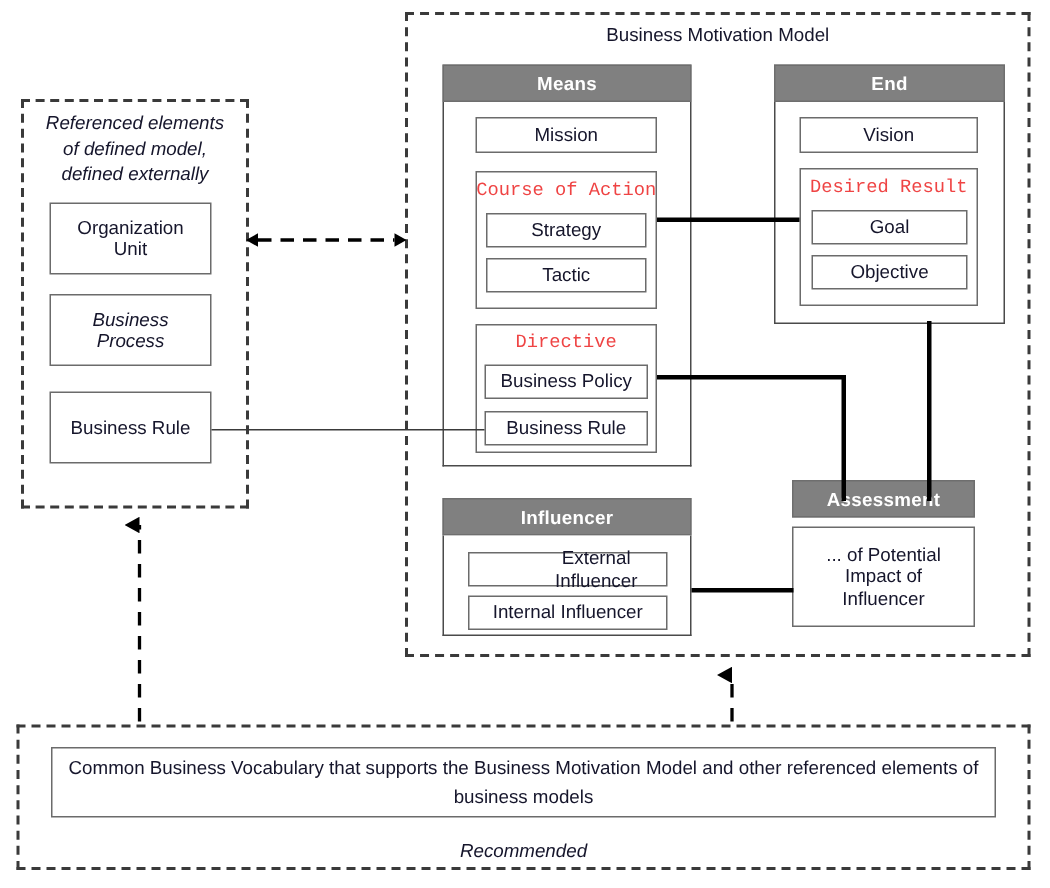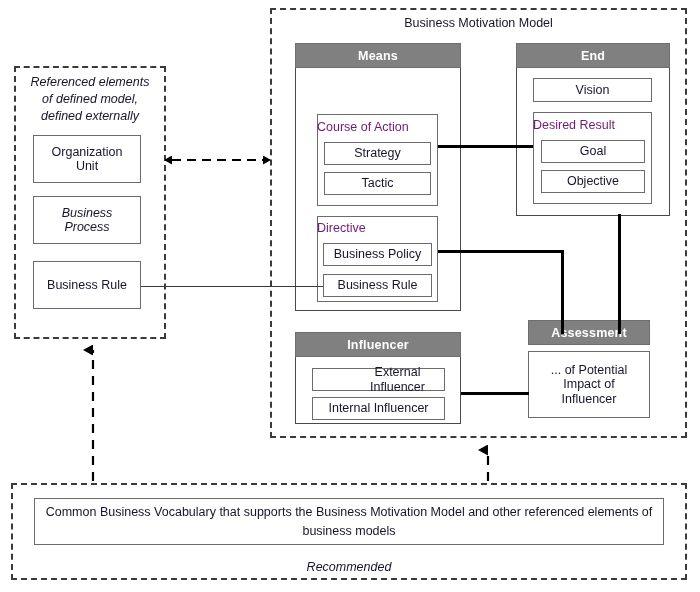--- a/index.html
+++ b/index.html
@@ -52,24 +52,25 @@
     text-align: center;
     font-size: 12.5px;
     line-height: 1.15;
     color: #15152b;
   }
   .node-group {
     background: #ffffff;
     border: 1.6px solid #6b6b6b;
   }
   .group-title {
-    text-align: left;
-    font-size: 12.5px;
-    color: #701a75;
+    text-align: center;
+    font-size: 12.5px;
+    color: #ef4444;
     width: 100%;
+    font-family: Liberation Mono, monospace;
   }
 
   .ext-title {
     font-style: italic;
     font-size: 12.5px;
     text-align: center;
     line-height: 1.35;
     color: #15152b;
   }
 
@@ -117,20 +118,21 @@
 
 <div id="canvas">
 
   <div class="abs dashed-box" style="left:270px; top:8px; width:417px; height:430px;"></div>
 
   <div class="abs bmm-title" style="left:270px; top:16px; width:417px;">Business Motivation Model</div>
 
   <div class="abs panel-header" style="left:295px; top:43px; width:166px; height:25px;">Means</div>
   <div class="abs panel-body" style="left:295px; top:68px; width:166px; height:243px;"></div>
 
+  <div class="abs node" style="left:317px; top:78px; width:121px; height:24px;">Mission</div>
 
   <div class="abs node-group" style="left:317px; top:114px; width:121px; height:92px;"></div>
   <div class="abs group-title" style="left:317px; top:120px; width:121px;">Course of Action</div>
   <div class="abs node" style="left:324px; top:142px; width:107px; height:23px;">Strategy</div>
   <div class="abs node" style="left:324px; top:172px; width:107px; height:23px;">Tactic</div>
 
   <div class="abs node-group" style="left:317px; top:216px; width:121px; height:86px;"></div>
   <div class="abs group-title" style="left:317px; top:221px; width:121px;">Directive</div>
   <div class="abs node" style="left:323px; top:243px; width:109px; height:23px;">Business Policy</div>
   <div class="abs node" style="left:323px; top:274px; width:109px; height:23px;">Business Rule</div>

